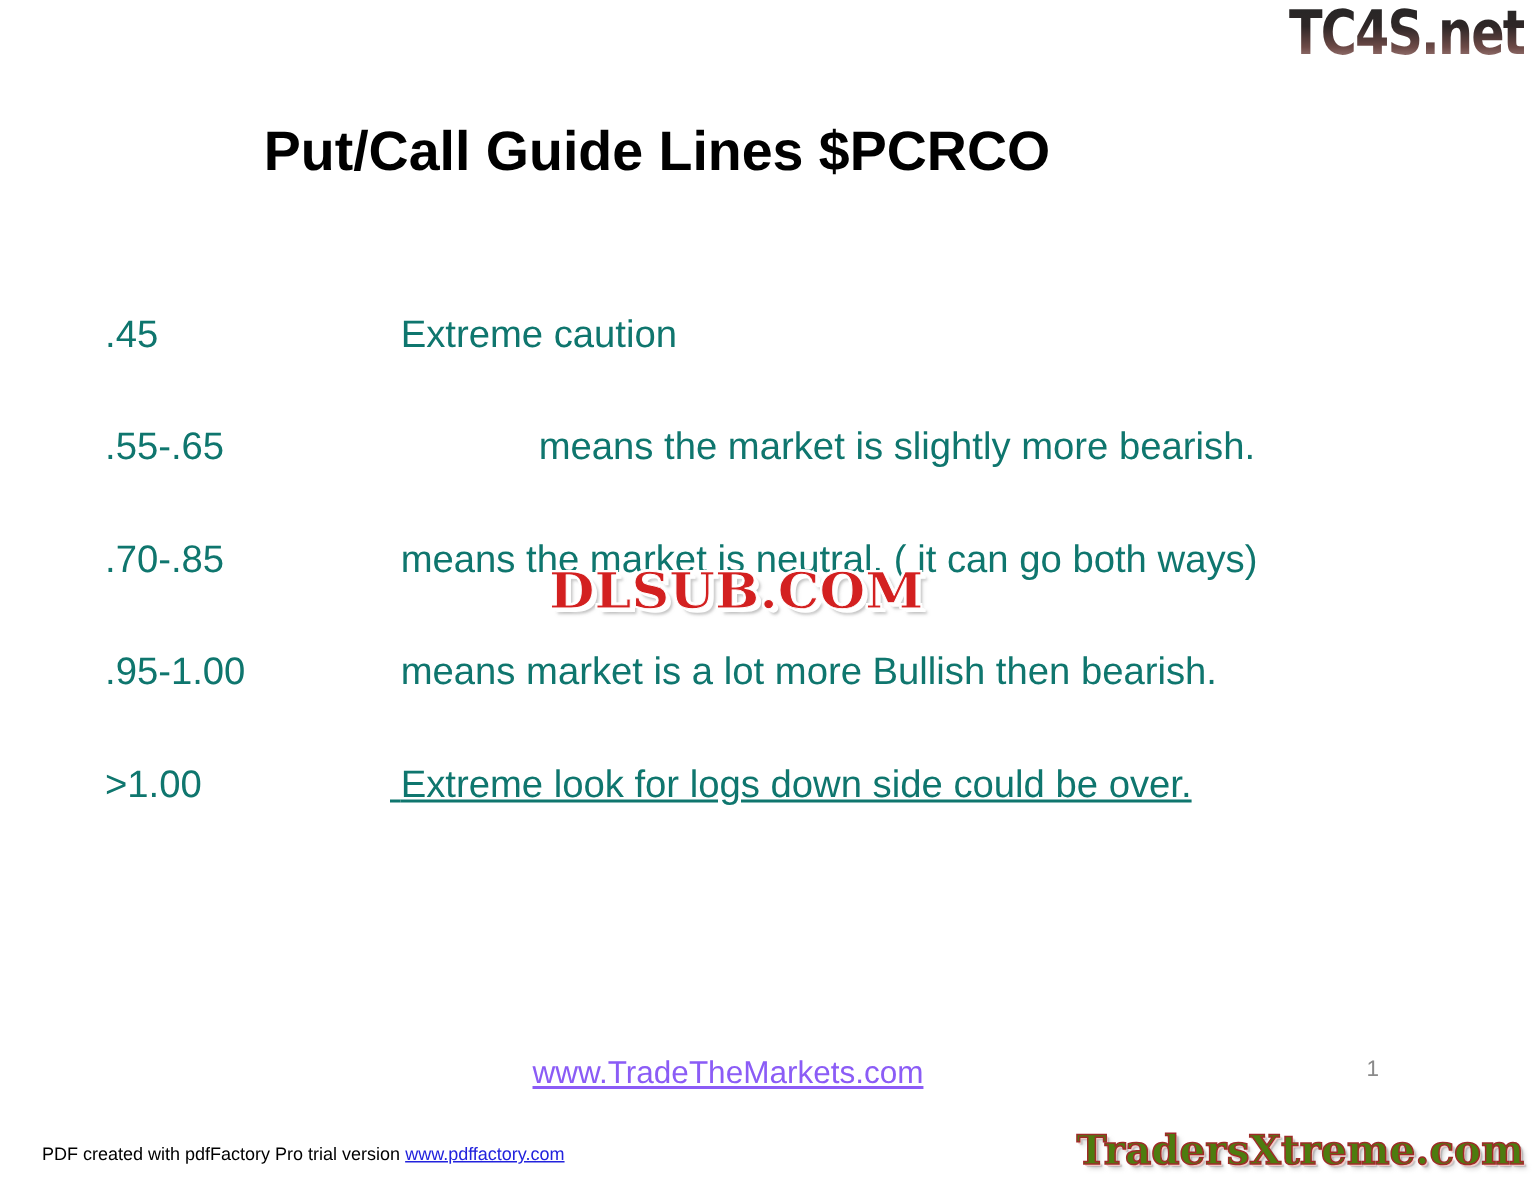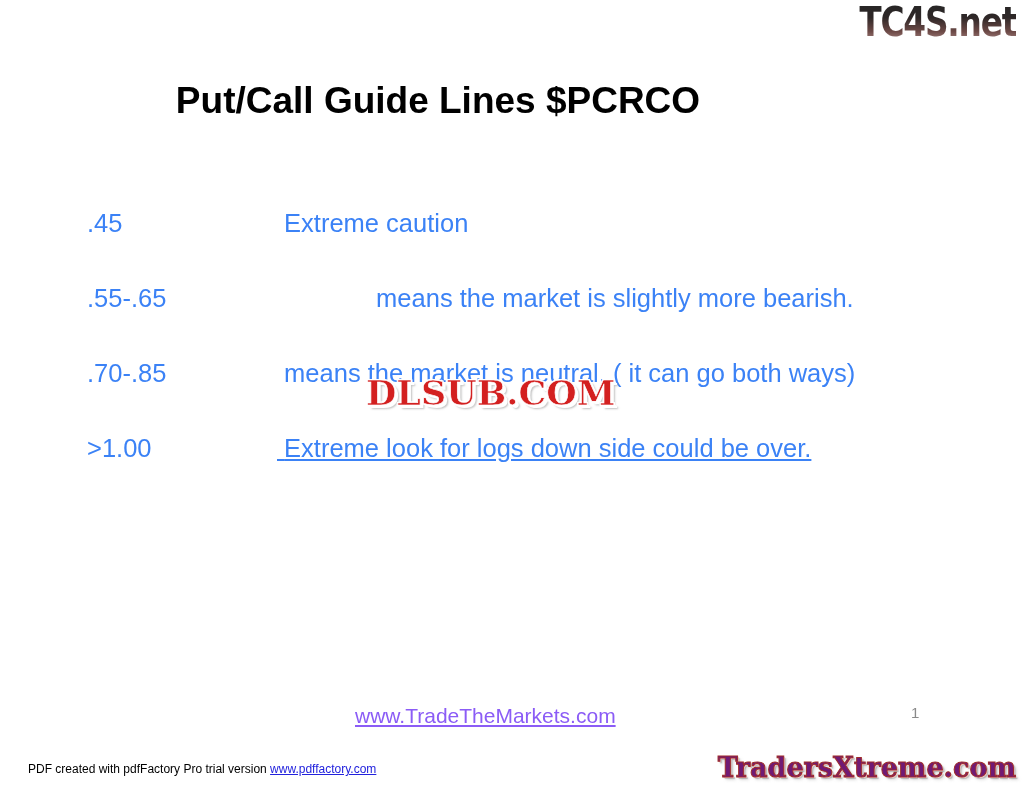--- a/index.html
+++ b/index.html
@@ -57,24 +57,23 @@
   
   #guide-list {
     position: absolute;
     top: 203px;
     left: 70px;
     width: 900px;
   }
   .guide-row {
     font-size: 25.5px;
     line-height: 40px;
-    color: #3b82f6;
+    color: #0f766e;
     margin-bottom: 35px;
     white-space: normal;
-    margin-left: 17px;
   }
   .guide-row:last-child { margin-bottom: 0; text-decoration: underline; }
   .guide-range {
     display: inline-block;
     width: 190px;
     vertical-align: top;
   }
   .guide-desc { vertical-align: top; }
   .guide-row.extra-indent .guide-range { width: 282px; }
 
@@ -136,21 +135,21 @@
 
   
   #traders-logo {
     position: absolute;
     right: 8px;
     bottom: 8px;
     font-family: "DejaVu Serif", serif;
     font-weight: bold;
     font-size: 27px;
     line-height: 30px;
-    color: #701a75;
+    color: #4d7c0f;
     transform: scaleX(1.0);
     transform-origin: right bottom;
     white-space: nowrap;
     -webkit-text-stroke: 1px #9e2b28;
     text-shadow:
        1px 1px 0 #f2c9c6,
        2px 2px 1px rgba(120,120,120,0.45),
        3px 3px 3px rgba(150,150,150,0.35);
   }
 </style>
@@ -174,20 +173,24 @@
       <span class="guide-range">.55-.65</span>
       <span class="guide-desc">means the market is slightly more bearish.</span>
     </div>
 
     <div class="guide-row">
       <span class="guide-range">.70-.85</span>
       <span class="guide-desc">means the market is neutral. ( it can go both ways)</span>
     </div>
 
 
+    <div class="guide-row">
+      <span class="guide-range">.95-1.00</span>
+      <span class="guide-desc">means market is a lot more Bullish then bearish.</span>
+    </div>
 
     <div class="guide-row">
       <span class="guide-range">&gt;1.00</span>
       <span class="guide-desc">Extreme look for logs down side could be over.</span>
     </div>
 
   </div>
 
   <div id="watermark">DLSUB.COM</div>
 

